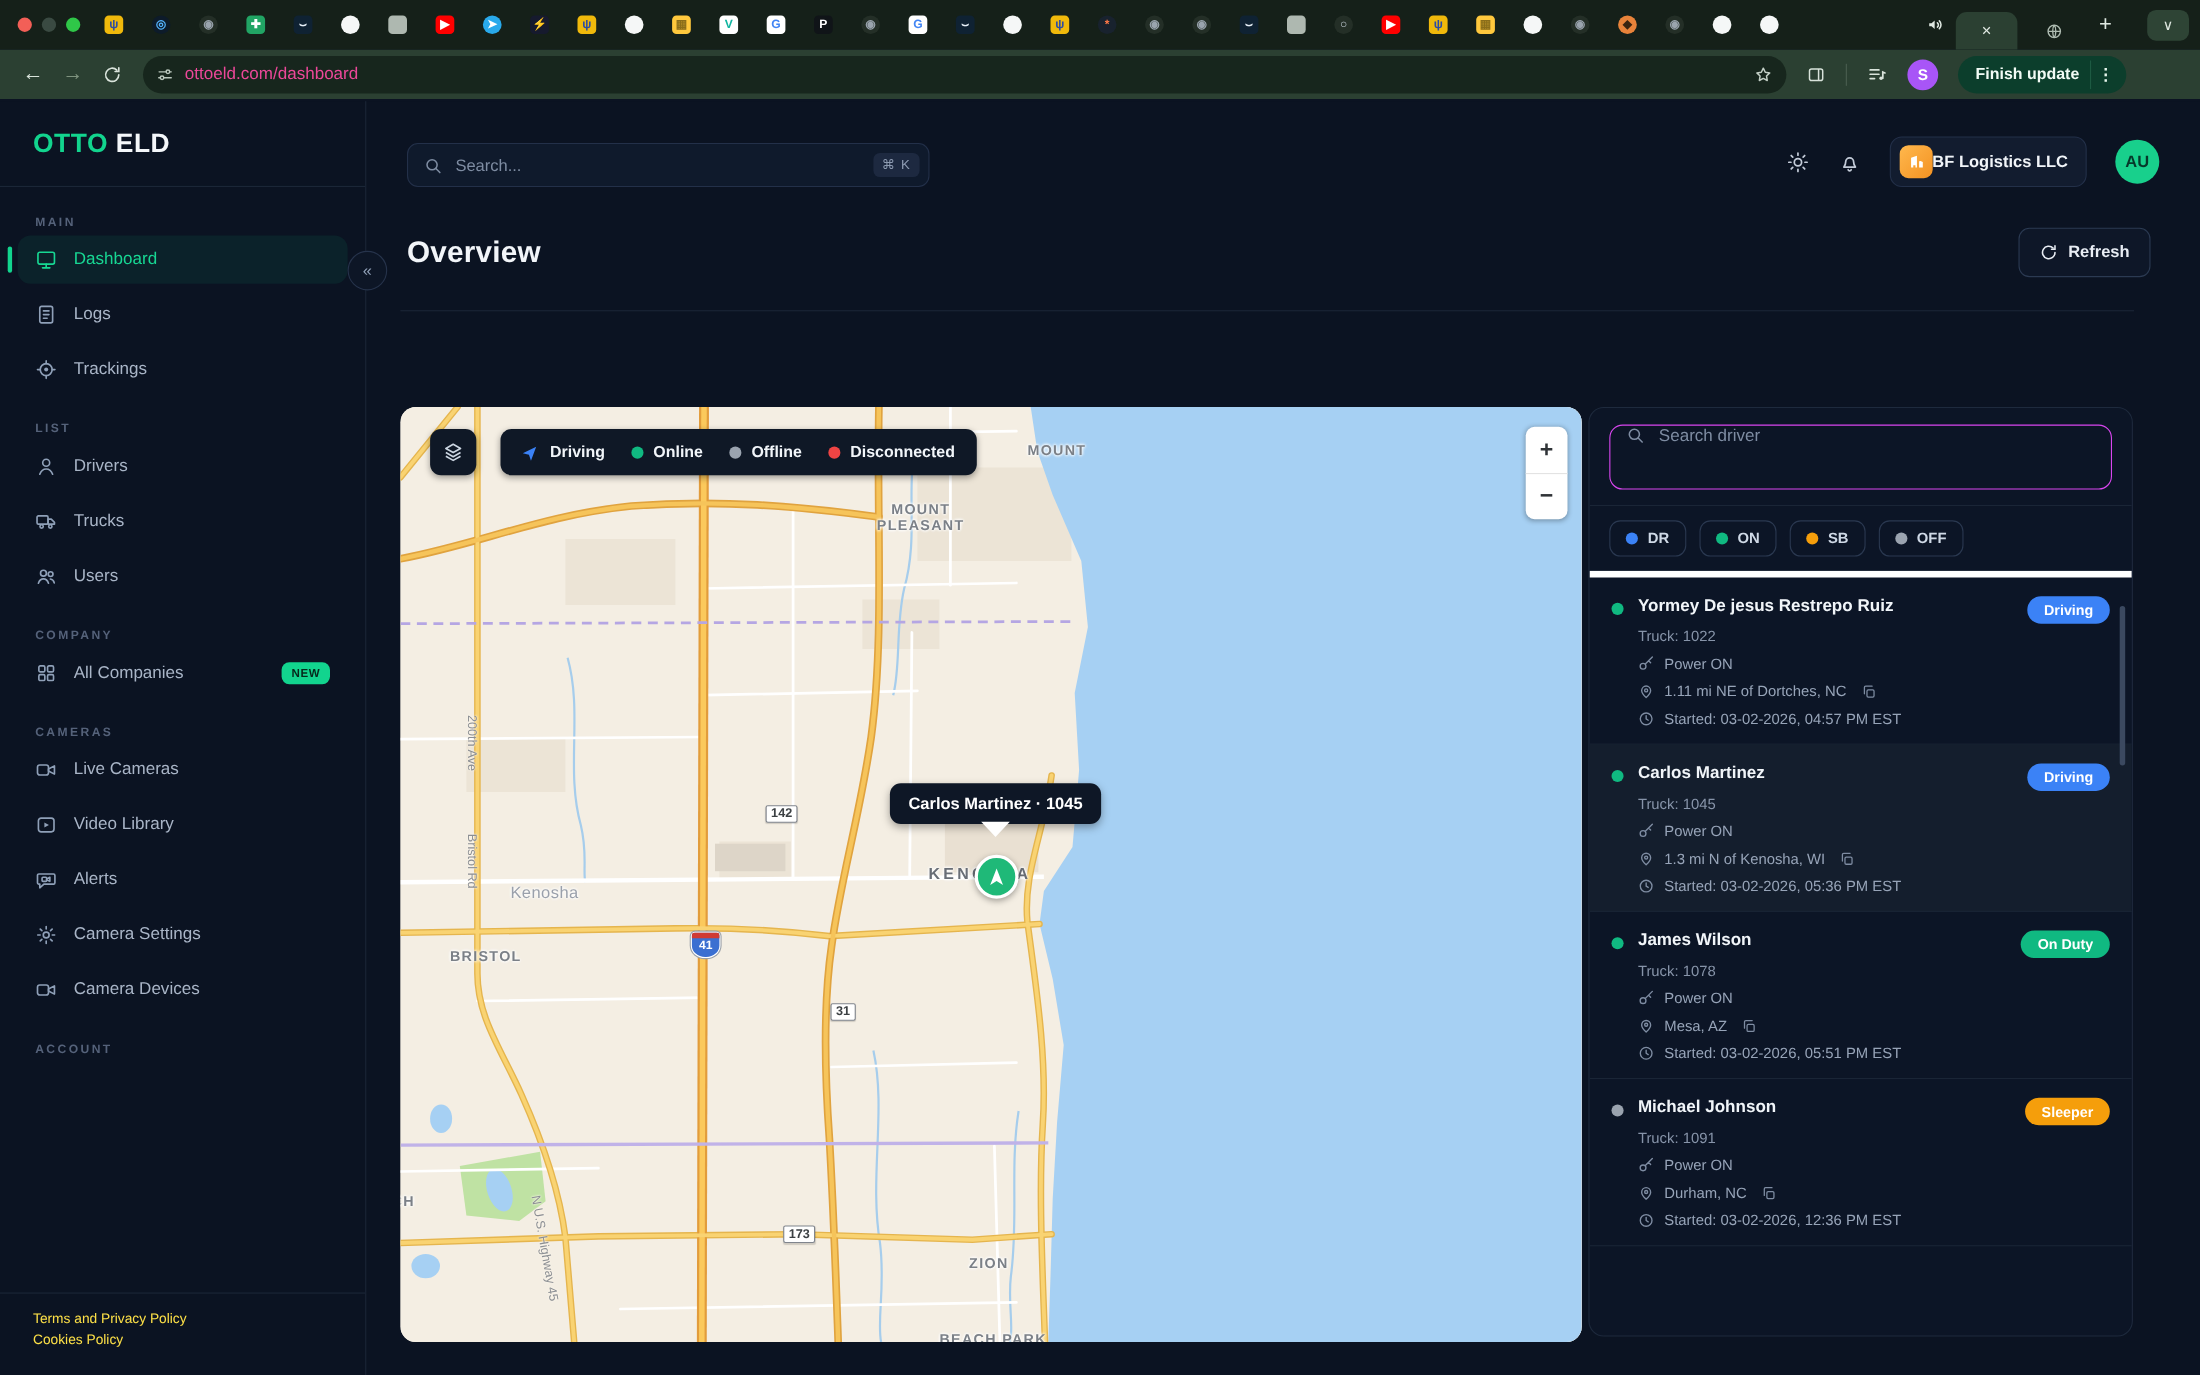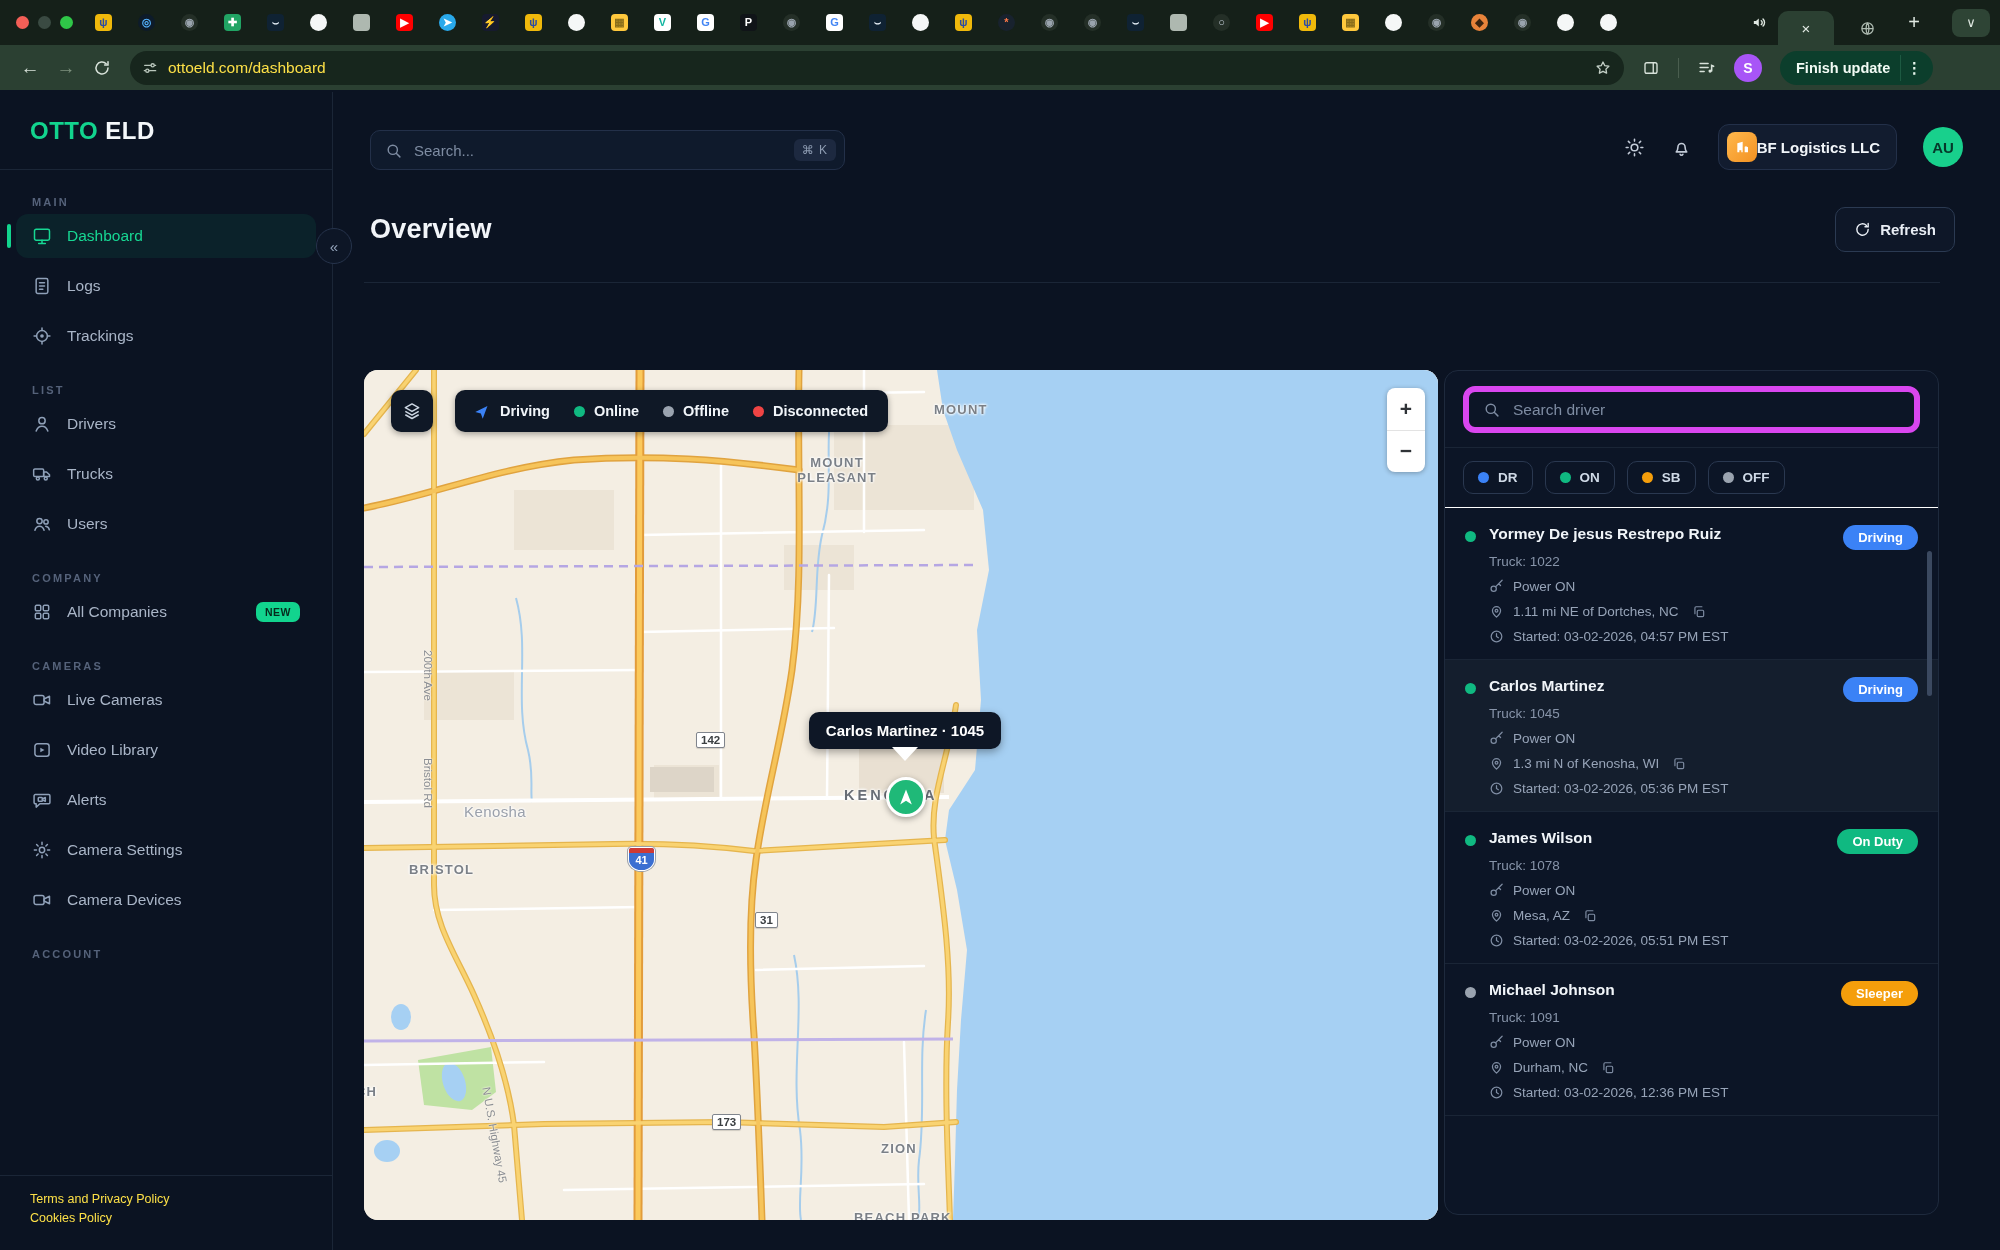--- a/index.html
+++ b/index.html
@@ -24,21 +24,21 @@
   .newtab-btn{color:#dfe8e1;font-size:20px;width:28px;text-align:center;}
   .tabsearch-btn{width:38px;height:28px;border-radius:8px;background:#2e4435;color:#dfe8e1;display:flex;
                  align-items:center;justify-content:center;font-size:13px;margin-left:14px;}
   .toolbar{height:45px;background:#2b4032;display:flex;align-items:center;padding:0 14px;gap:4px;}
   .nav-btn{width:32px;height:32px;display:flex;align-items:center;justify-content:center;color:#d9e3db;
            font-size:19px;border-radius:50%;}
   .nav-btn.dim{color:#7f937f;}
   .urlbar{height:34px;width:1470px;margin-left:8px;background:#17261d;border-radius:17px;display:flex;
           align-items:center;padding:0 12px;color:#e7eee9;}
   .urlbar .tune{color:#b9c6bc;margin-right:10px;}
-  .url-text{font-size:15.5px;color:#fde047;flex:1;}
+  .url-text{font-size:15.5px;color:#ec4899;flex:1;}
   .star{color:#c3cfc6;}
   .tb-ico{color:#d9e3db;margin-left:14px;}
   .tb-sep{width:1px;height:20px;background:#4a5e4f;margin-left:14px;}
   .profile-s{width:28px;height:28px;border-radius:50%;background:#a855f7;color:#fff;font-size:14px;font-weight:bold;
              display:flex;align-items:center;justify-content:center;margin-left:14px;}
   .finish-btn{margin-left:14px;height:34px;border-radius:17px;background:#0c3e2c;color:#f2fbf5;display:flex;
               align-items:center;padding:0 6px 0 16px;font-size:14.5px;font-weight:600;gap:10px;}
   .finish-btn .dots{width:26px;height:26px;display:flex;align-items:center;justify-content:center;
                     border-left:1px solid #1d5a42;color:#e6f5ec;font-size:15px;}
   
@@ -119,31 +119,31 @@
                color:#fff;font-size:15px;font-weight:700;display:flex;align-items:center;justify-content:center;
                box-shadow:0 3px 8px rgba(0,0,0,.35);z-index:4;}
   .map-tooltip::after{content:"";position:absolute;left:50%;top:100%;transform:translateX(-50%);
                       border:13px solid transparent;border-top:14px solid #ffffff;margin-top:-2px;}
   .marker{position:absolute;left:522px;top:407px;width:40px;height:40px;border-radius:50%;background:#1fb978;
           border:3px solid #fff;box-sizing:border-box;box-shadow:0 2px 6px rgba(0,0,0,.35);z-index:3;
           display:flex;align-items:center;justify-content:center;}
   
   .panel{width:495px;height:845px;background:#0c1526;border:1px solid #1e2a3d;border-radius:14px;
          box-sizing:border-box;position:relative;overflow:hidden;flex:0 0 auto;}
-  .drv-search{margin:15px 18px 0 18px;height:47px;border:6px solid #d946ef;border-radius:12px;display:flex;
-              align-items:center;padding:0 14px;box-sizing:border-box;}
+  .drv-search{margin:15px 18px 0 18px;height:59px;border:1px solid #d946ef;border-radius:12px;display:flex;
+              align-items:flex-start;padding:0 14px;box-sizing:border-box;}
   .drv-search .sic{color:#7e8ca2;margin-right:11px;}
   .drv-search input{flex:1;background:transparent;border:none;outline:none;color:#d7dfeb;font-size:15.5px;
                     font-family:"Liberation Sans",sans-serif;}
   .drv-search input::placeholder{color:#7e8ca2;}
   .panel-div{border-bottom:1px solid #1a2536;margin-top:14px;}
   .chips{display:flex;gap:12px;padding:13px 18px;}
   .chip{display:flex;align-items:center;gap:9px;background:transparent;border:1px solid #2a3850;border-radius:10px;
         padding:8px 14px;color:#cfd9e6;font-size:13.5px;font-weight:600;font-family:"Liberation Sans",sans-serif;cursor:pointer;}
-  .driver-list{border-top:1px solid #ffffff;}
+  .driver-list{border-top:6px solid #ffffff;}
   .driver-card{display:flex;gap:13px;padding:17px 20px 15px 20px;border-bottom:1px solid #1a2536;cursor:pointer;}
   .driver-card.selected{background:#141e2d;}
   .status-dot{width:11px;height:11px;border-radius:50%;margin-top:6px;flex:0 0 auto;}
   .driver-main{flex:1;min-width:0;}
   .driver-top{display:flex;align-items:flex-start;gap:10px;}
   .driver-name{font-size:15.5px;font-weight:700;color:#f1f5f9;}
   .driver-badge{margin-left:auto;color:#fff;font-size:13px;font-weight:700;border-radius:999px;
                 padding:5px 15px;flex:0 0 auto;}
   .driver-truck{margin-top:4px;font-size:13.5px;color:#8794a9;}
   .meta-row{display:flex;align-items:center;gap:9px;margin-top:10px;font-size:13.5px;color:#97a4b8;}

